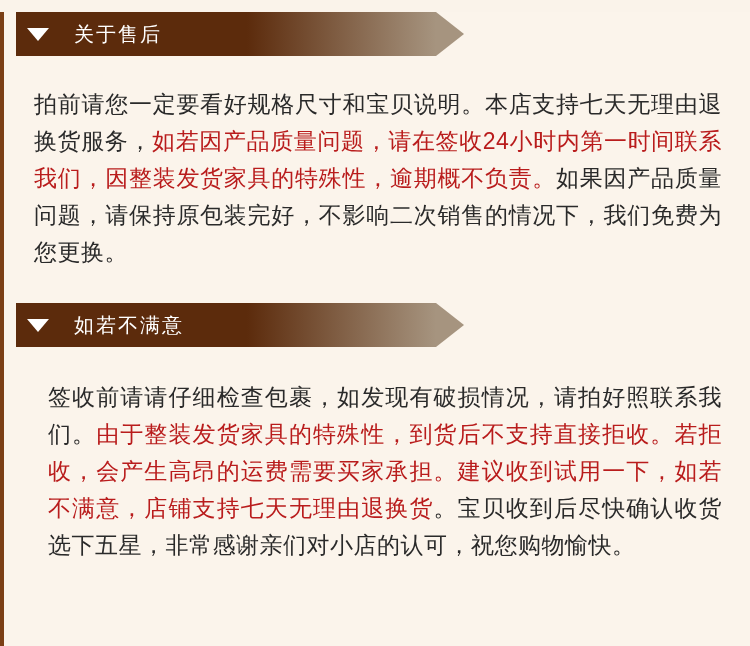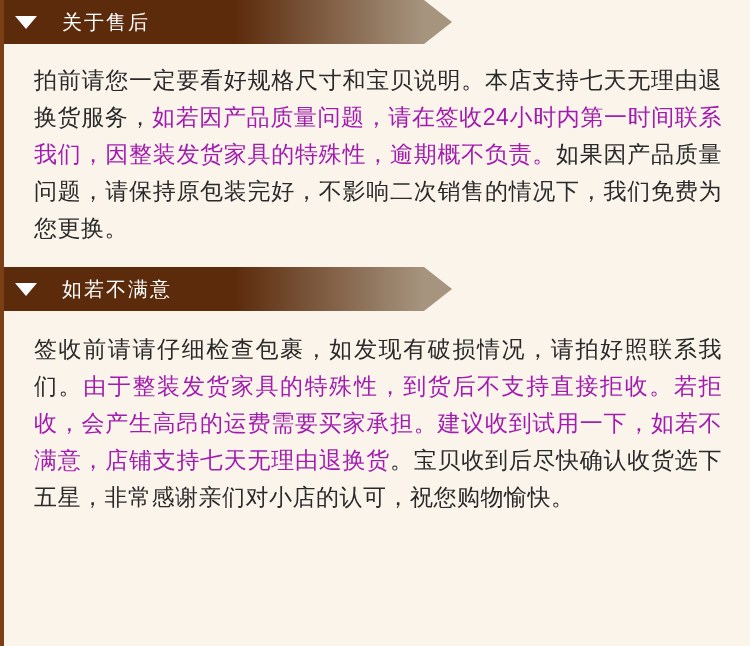--- a/index.html
+++ b/index.html
@@ -22,21 +22,21 @@
     border-left: 4px solid #7b3f15;
     padding: 0;
   }
   .section {
     position: relative;
   }
   .section-header {
     display: flex;
     align-items: stretch;
     height: 44px;
-    margin: 0;
+    margin: 12px;
     position: relative;
   }
   .header-bar {
     display: flex;
     align-items: center;
     height: 44px;
     width: 420px;
     background: linear-gradient(to right, #5c2b0c 0%, #5c2b0c 55%, #a6947f 100%);
     position: relative;
   }
@@ -76,24 +76,25 @@
   }
   .body-text {
     font-size: 23px;
     line-height: 37px;
     color: #2a2a2a;
     padding: 18px 28px 10px 30px;
     text-align: justify;
     letter-spacing: 0.5px;
   }
   .red {
-    color: #a21caf;
+    color: #b91c1c;
   }
   .sec2 .body-text {
     padding-top: 20px;
+    margin-left: 14px;
   }
   .spacer-1 { height: 10px; }
 </style>
 </head>
 <body>
 
 <div class="page">
 
   <div class="section sec1">
     <div class="section-header">

